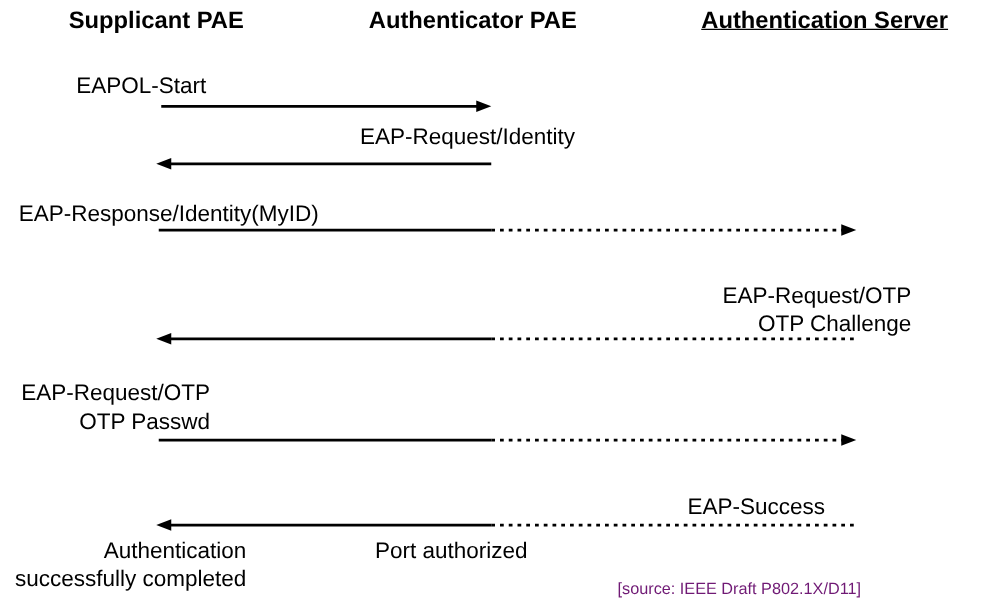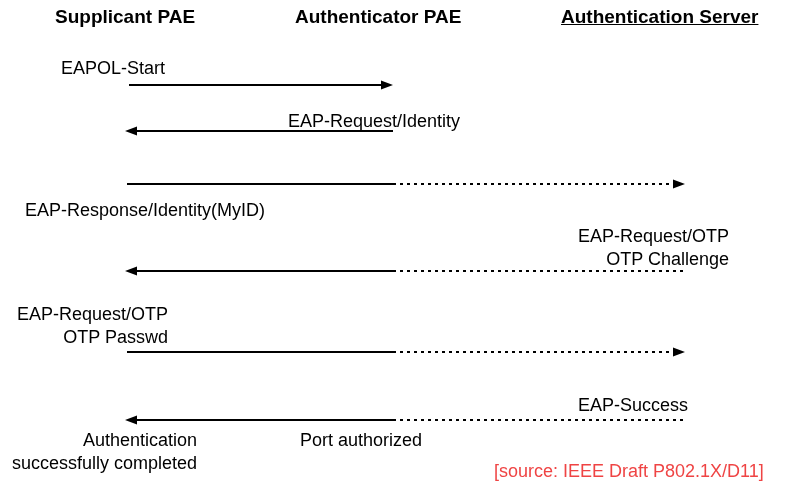--- a/index.html
+++ b/index.html
@@ -32,24 +32,24 @@
     line-height: 23px;
     white-space: nowrap;
     color: #000000;
   }
   .msg-label.two-line {
     white-space: pre-line;
     text-align: right;
   }
   .source-note {
     position: absolute;
-    font-size: 18px;
+    font-size: 13px;
     line-height: 18px;
     white-space: nowrap;
-    color: #ef4444;
+    color: #701a75;
   }
   .arrow-svg {
     position: absolute;
     left: 0;
     top: 0;
     width: 792px;
     height: 488px;
     pointer-events: none;
   }
 </style>
@@ -57,31 +57,31 @@
 <body>
 
 <div id="diagram">
 
   <div class="col-header" style="left:55px; top:6px;">Supplicant PAE</div>
   <div class="col-header" style="left:295px; top:6px;">Authenticator PAE</div>
   <div class="col-header" style="left:561px; top:6px;text-decoration:underline;">Authentication Server</div>
 
   <div class="msg-label" style="left:17px; top:57px;margin-left:44px;">EAPOL-Start</div>
 
-  <div class="msg-label" style="left:288px; top:110px;text-align:right;">EAP-Request/Identity</div>
+  <div class="msg-label" style="left:288px; top:98px;text-align:right;">EAP-Request/Identity</div>
 
-  <div class="msg-label" style="left:25px; top:160px;margin-top:39px;">EAP-Response/Identity(MyID)</div>
+  <div class="msg-label" style="left:15px; top:160px;">EAP-Response/Identity(MyID)</div>
 
   <div class="msg-label two-line" style="left:578px; top:225px;">EAP-Request/OTP
 OTP Challenge</div>
 
   <div class="msg-label two-line" style="left:17px; top:303px;">EAP-Request/OTP
 OTP Passwd</div>
 
-  <div class="msg-label" style="left:578px; top:394px;">EAP-Success</div>
+  <div class="msg-label" style="left:550px; top:394px;">EAP-Success</div>
 
   <div class="msg-label" style="left:300px; top:429px;">Port authorized</div>
 
   <div class="msg-label two-line" style="left:12px; top:429px;">Authentication
 successfully completed</div>
 
   <div class="source-note" style="left:494px; top:462px;">[source: IEEE Draft P802.1X/D11]</div>
 
   <svg class="arrow-svg" viewBox="0 0 792 488">
 

